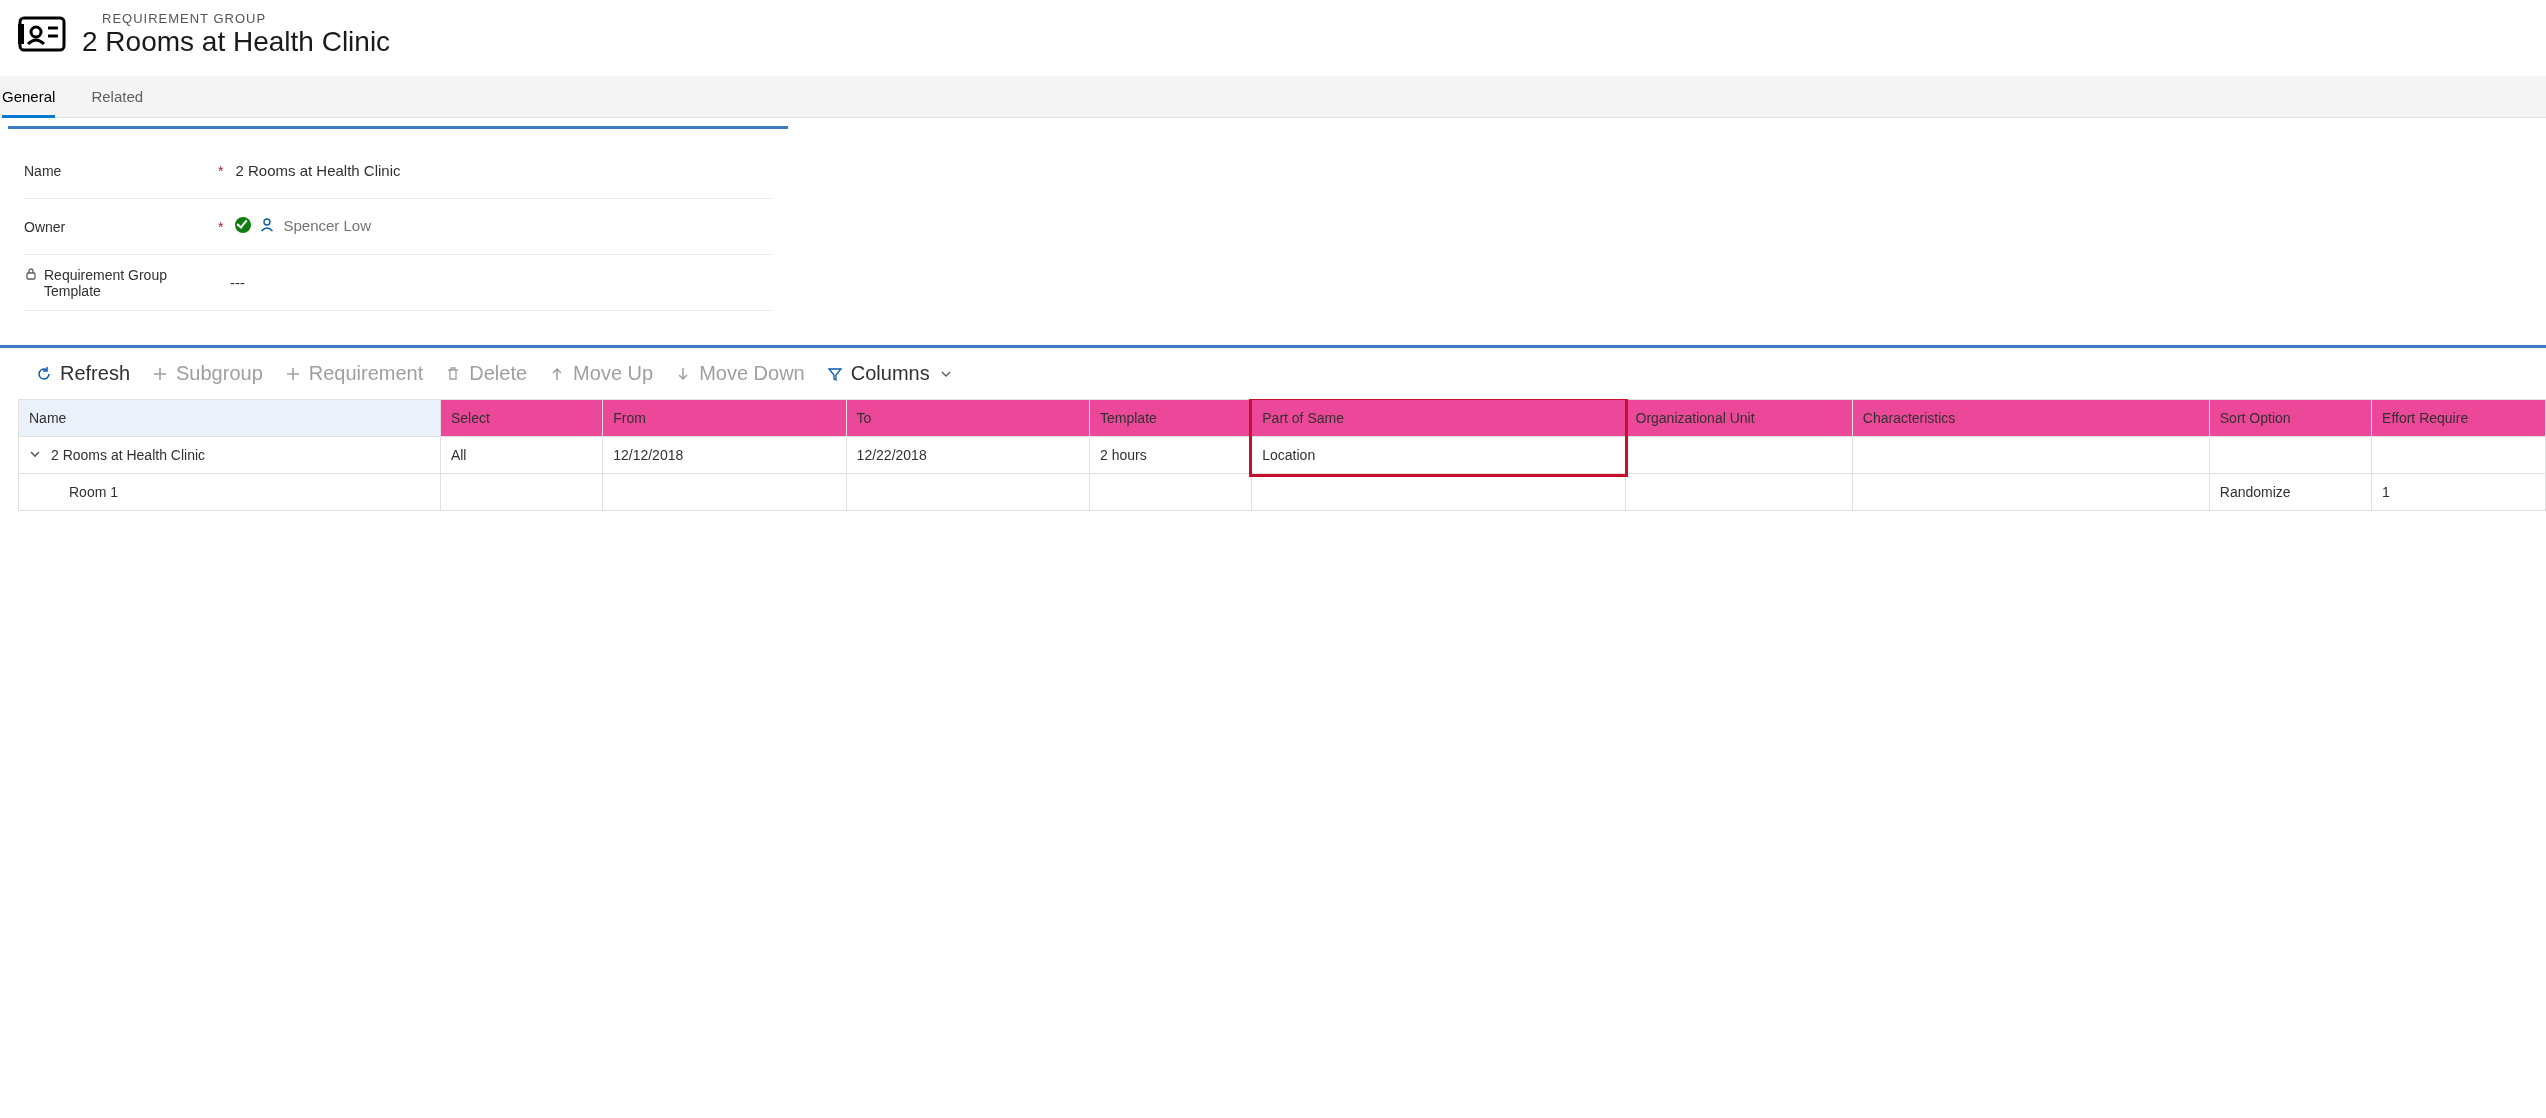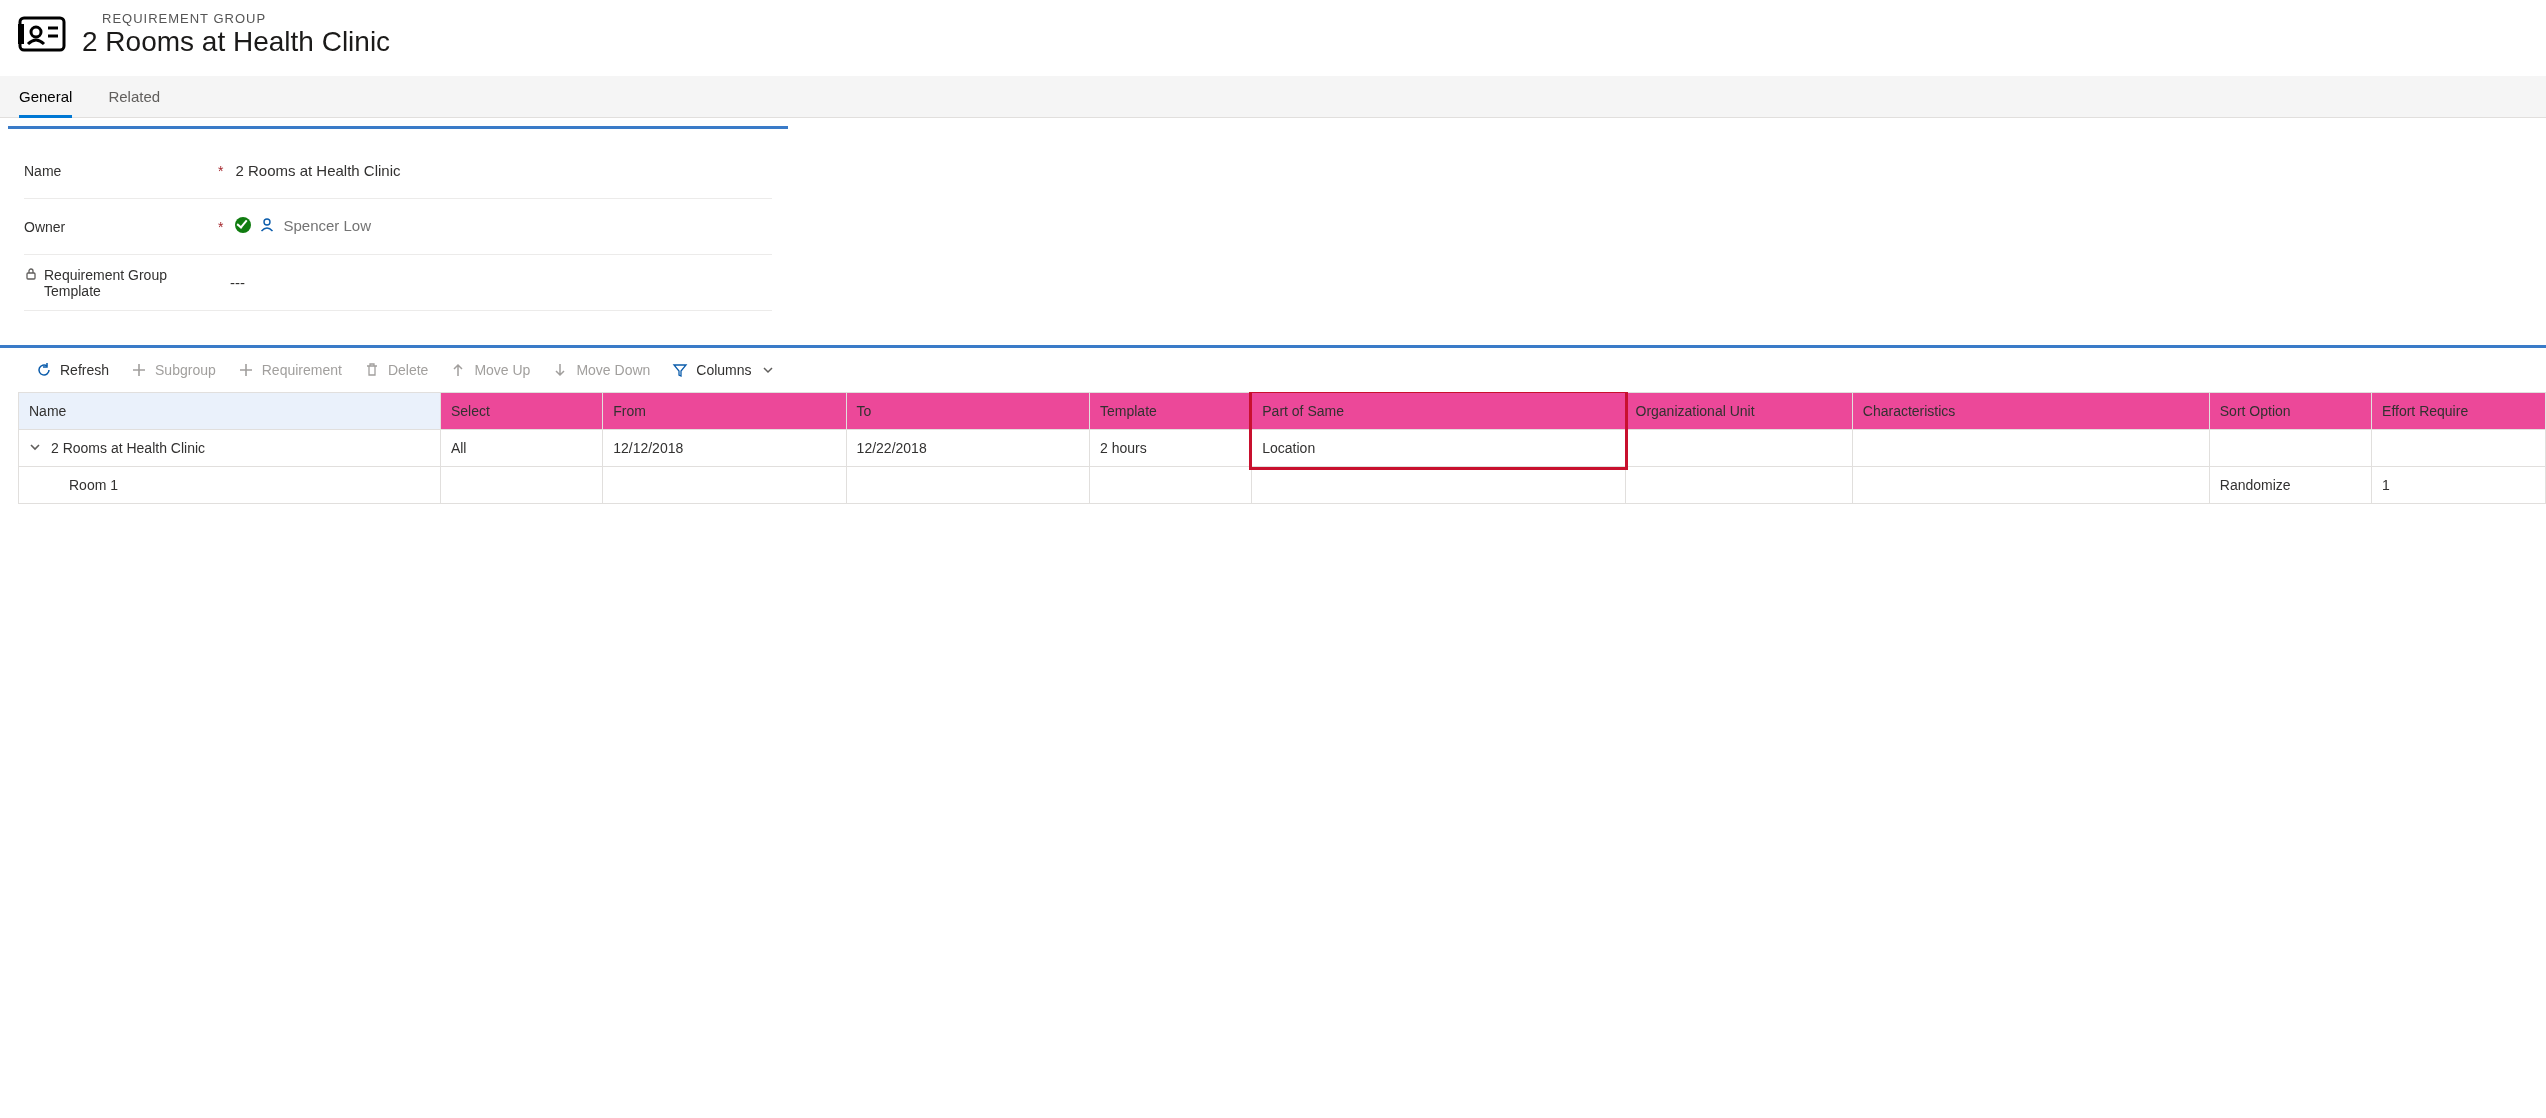--- a/index.html
+++ b/index.html
@@ -42,21 +42,21 @@
       padding: 0 2px;
     }
     .tab {
       padding: 12px 0;
       margin-right: 36px;
       color: #323130;
       cursor: pointer;
       position: relative;
       font-size: 15px;
     }
-    .tab:first-child { margin-left: 17px; }
+    .tab:first-child { margin-left: 0; }
     .tab.active {
       color: #000;
       font-weight: 400;
     }
     .tab.active::after {
       content: "";
       position: absolute;
       left: 0; right: 0; bottom: -1px;
       height: 3px;
       background: #0078d4;
@@ -121,21 +121,21 @@
       gap: 22px;
       padding: 14px 36px;
       flex-wrap: wrap;
     }
     .tb-btn {
       display: inline-flex;
       align-items: center;
       gap: 8px;
       color: #323130;
       cursor: pointer;
-      font-size: 14px;
+      font-size: 20px;
     }
     .tb-btn.disabled { color: #a19f9d; cursor: default; }
     .tb-icon { display:inline-flex; width:16px; height:16px; align-items:center; justify-content:center;}
     .tb-icon svg { width:16px; height:16px; }
 
     
     .grid-wrap { padding: 0 0 8px 18px; overflow-x:auto;}
     table.grid {
       border-collapse: collapse;
       width: 100%;

